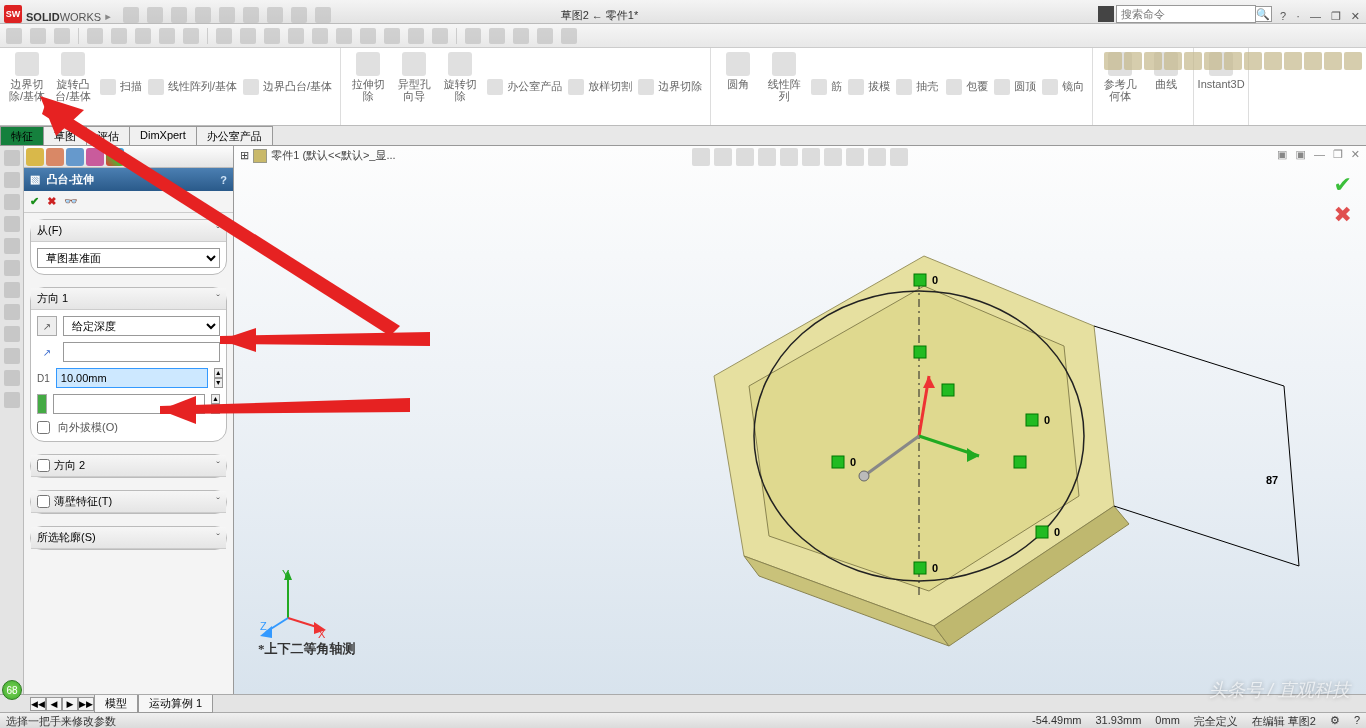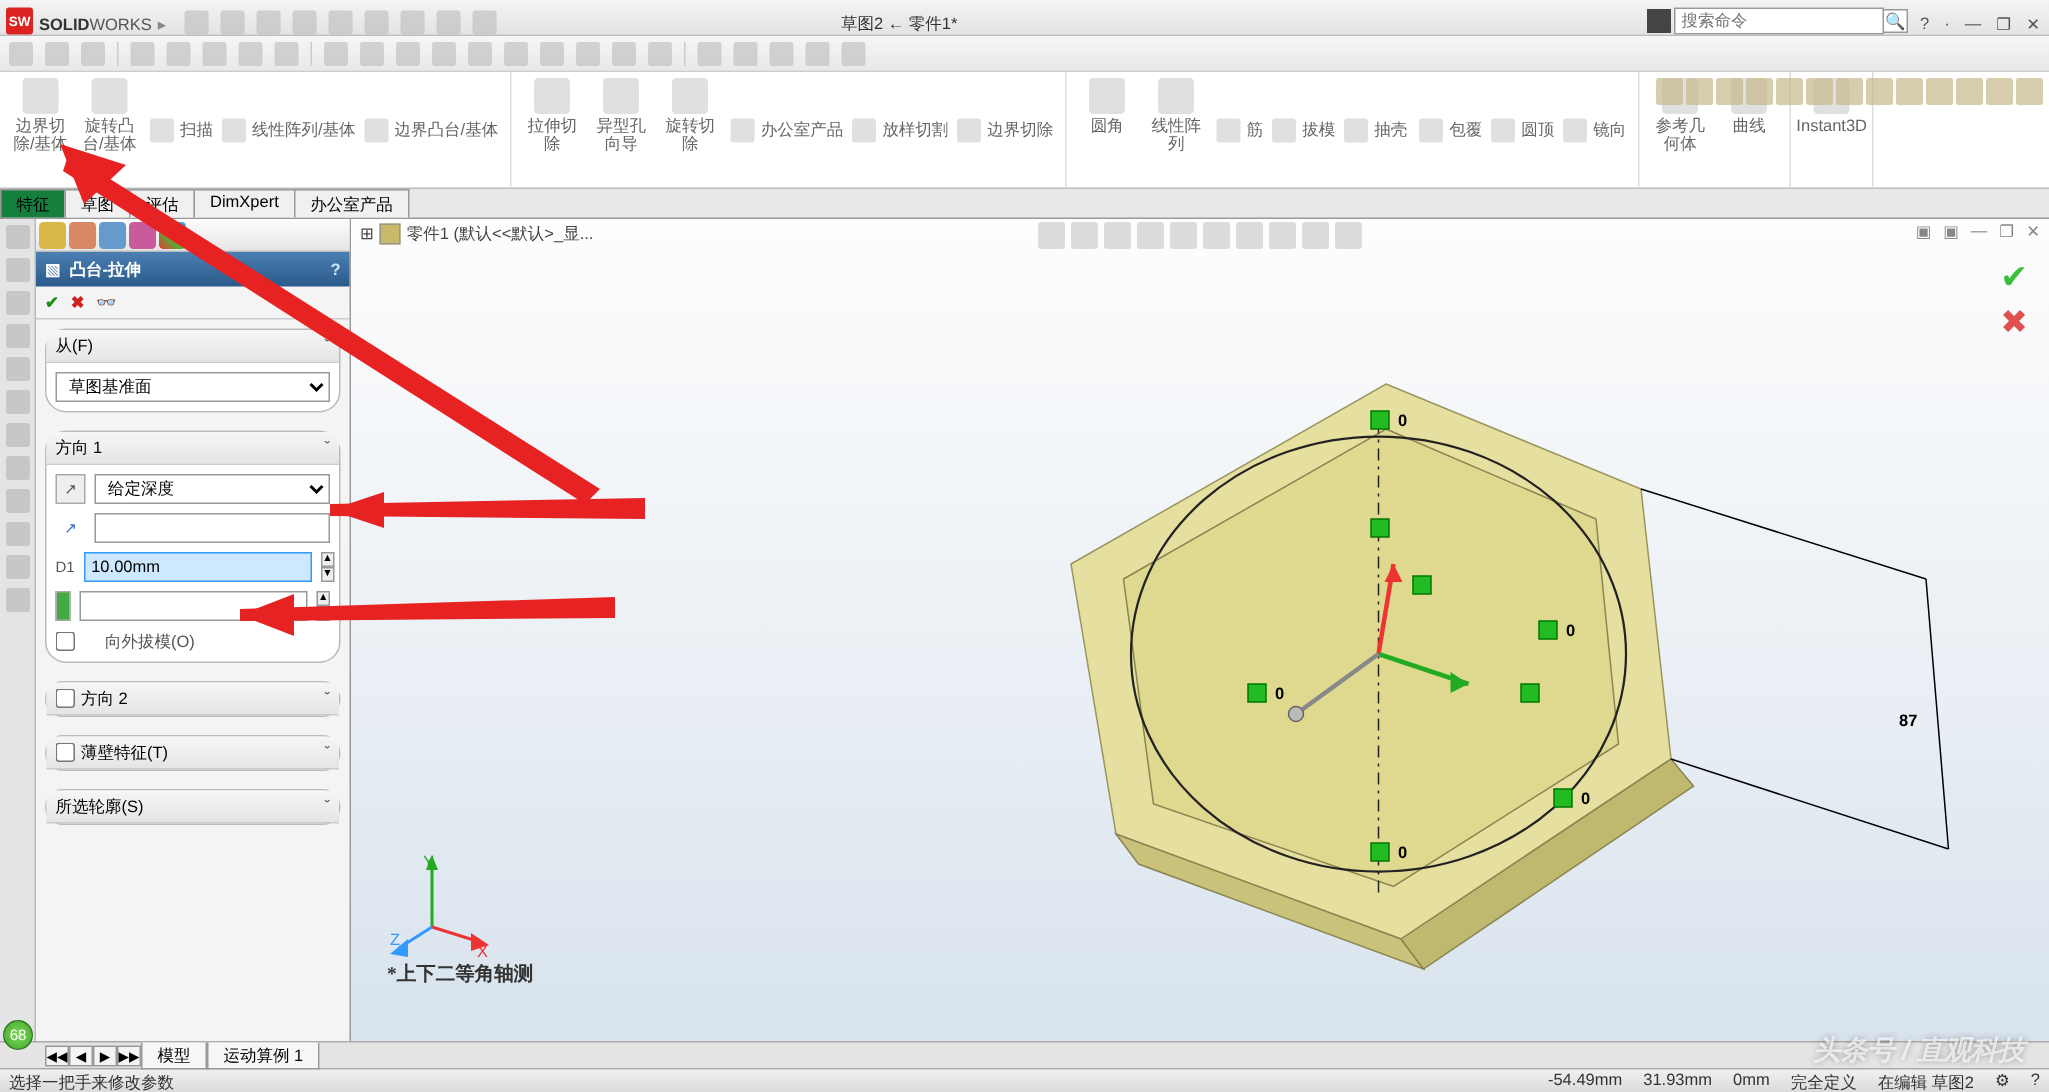--- a/index.html
+++ b/index.html
@@ -44,39 +44,39 @@
 .pm-section{border:1px solid #bbb;margin:6px;border-radius:14px;background:#fff}
 .pm-sh{background:linear-gradient(#f6f6f6,#e5e5e5);padding:3px 6px;display:flex;align-items:center;font-size:11px;border-bottom:1px solid #ccc}
 .pm-sh .chev{margin-left:auto;color:#555}
 .pm-body{padding:6px;display:flex;flex-direction:column;gap:6px}
 .pm-row{display:flex;align-items:center;gap:6px}
 .pm-row .ic{width:20px;height:20px;border:1px solid #aaa;background:#eee;display:flex;align-items:center;justify-content:center;font-size:10px;color:#555}
 .pm-row select,.pm-row input[type=text]{flex:1;height:20px;border:1px solid #999;font-size:11px;padding:0 4px;background:#fff}
 .pm-row .spin{width:12px;display:flex;flex-direction:column}
 .pm-row .spin span{height:10px;border:1px solid #999;background:#eee;font-size:7px;text-align:center;line-height:8px;cursor:pointer}
 .pm-row input.sel{background:#cde8ff;border:1px solid #3399ff}
-.pm-row label{display:flex;align-items:center;gap:20px;font-size:11px;color:#555}
+.pm-row label{display:flex;align-items:center;gap:8px;font-size:11px;color:#555}
 .viewport{flex:1;position:relative;background:linear-gradient(#fdfdfd 0%,#e8eef4 60%,#d8e3ed 100%);overflow:hidden}
 .vp-toolbar{position:absolute;top:0;left:50%;transform:translateX(-50%);display:flex;gap:4px;padding:2px}
 .vp-toolbar .vt{width:18px;height:18px;background:#bbb;opacity:.5;border-radius:2px}
 .vp-corner{position:absolute;top:2px;right:6px;display:flex;gap:8px;color:#888}
 .vp-ok{position:absolute;top:26px;right:14px;font-size:22px;color:#3bbf3b}
 .vp-no{position:absolute;top:56px;right:14px;font-size:22px;color:#e05050}
 .tree{position:absolute;top:2px;left:6px;font-size:11px;color:#444;display:flex;align-items:center;gap:4px}
 .tree .ti{width:14px;height:14px;background:#c9b96a;border:1px solid #998;display:inline-block}
 .triad{position:absolute;left:24px;bottom:56px;width:70px;height:70px}
 .vp-label{position:absolute;left:24px;bottom:36px;font-family:SimSun,serif;font-weight:bold;font-size:13px;color:#333}
 .bottom-tabs{height:18px;background:#e4e4e4;border-top:1px solid #aaa;display:flex;align-items:center;padding-left:30px;gap:0}
 .bottom-tabs .ar{width:16px;height:14px;border:1px solid #999;background:#f4f4f4;display:flex;align-items:center;justify-content:center;font-size:9px}
 .btab{padding:1px 10px;border:1px solid #999;border-top:none;background:#f6f6f6;font-size:11px}
 .statusbar{height:18px;background:linear-gradient(#f0f0f0,#d8d8d8);border-top:1px solid #aaa;display:flex;align-items:center;padding:0 6px;font-size:11px;color:#333}
 .statusbar .sr{margin-left:auto;display:flex;gap:14px}
 .badge{position:absolute;left:2px;bottom:28px;width:20px;height:20px;border-radius:50%;background:radial-gradient(#7ed957,#3fa82f);color:#fff;font-size:10px;display:flex;align-items:center;justify-content:center;border:1px solid #2d7a20}
 .arrow{position:absolute;pointer-events:none}
-.watermark{position:absolute;right:16px;bottom:16px;color:rgba(255,255,255,.65);font-size:18px;font-style:italic;font-weight:bold;text-shadow:0 0 4px rgba(0,0,0,.3)}
+.watermark{position:absolute;right:16px;bottom:26px;color:rgba(255,255,255,.65);font-size:18px;font-style:italic;font-weight:normal;text-shadow:0 0 4px rgba(0,0,0,.3)}
 </style>
 </head>
 <body>
 
 <div class="titlebar">
   <div class="sw-logo">SW</div>
   <span class="sw-brand"><span style="color:#333">SOLID</span><span style="color:#555;font-weight:normal">WORKS</span></span>
   <span style="margin-left:4px;color:#888">▸</span>
   <div class="qat" style="background:none;border:none;height:auto;margin-left:6px">
     <div class="qi"></div>

